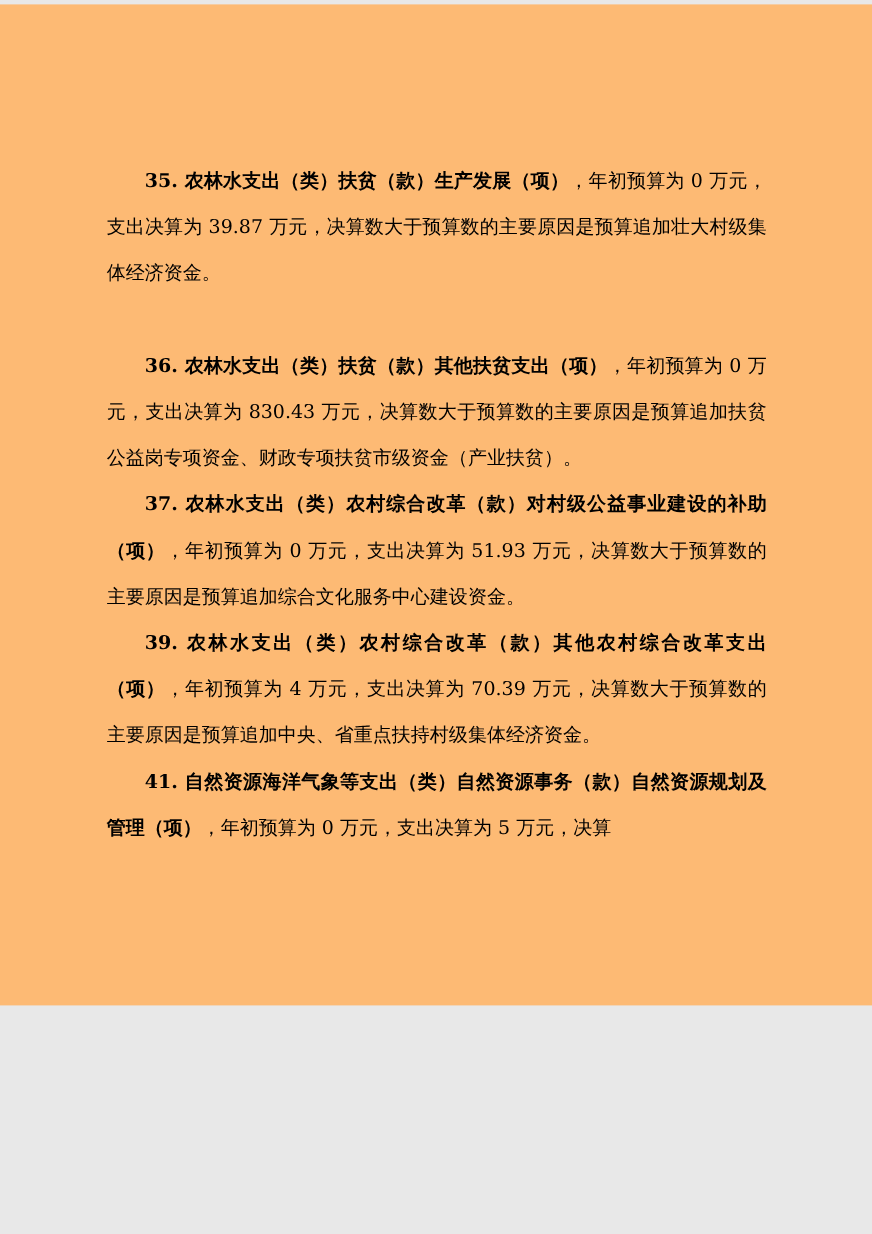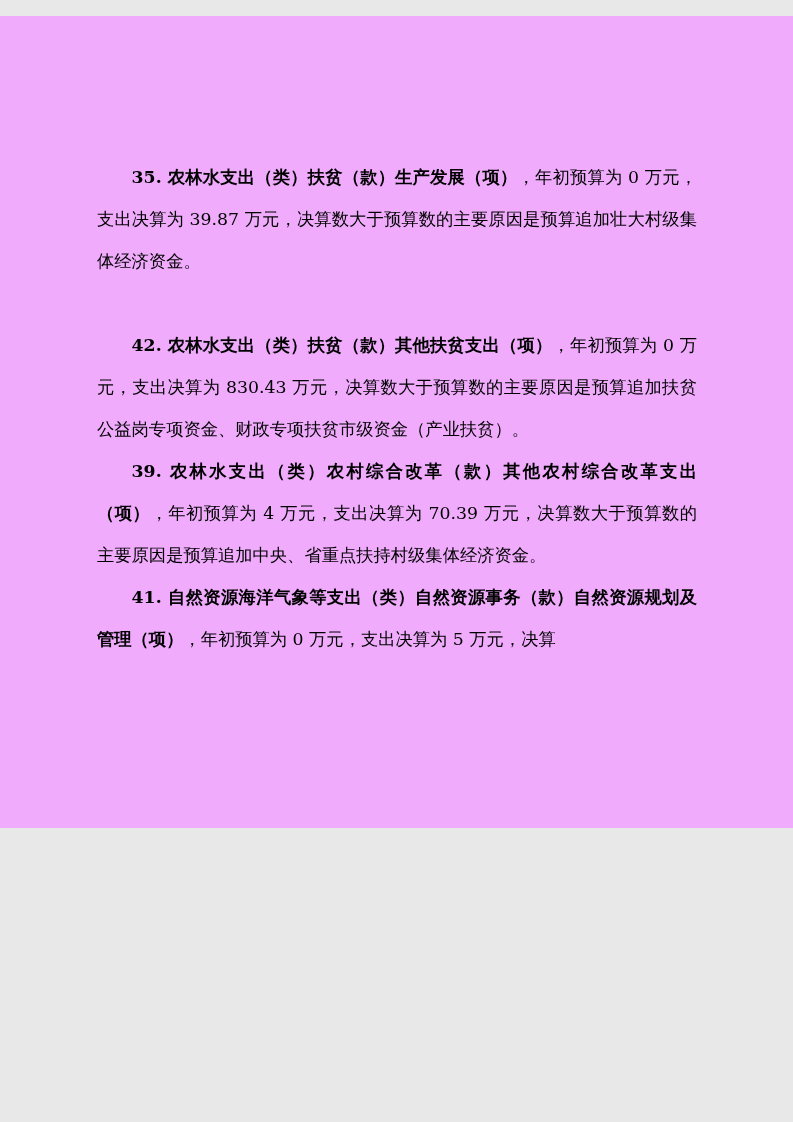--- a/index.html
+++ b/index.html
@@ -3,23 +3,23 @@
 <meta charset="utf-8">
 <style>
   html, body {
     margin: 0;
     padding: 0;
     background: #e8e8e8;
   }
   .page {
     position: relative;
     width: 793px;
-    height: 812px;
-    background: #f0abfc;
-    margin: 16px auto;
+    height: 910px;
+    background: #fdba74;
+    margin: 4px auto;
     overflow: hidden;
     font-family: "DejaVu Serif", "Liberation Serif", serif;
     color: #000000;
   }
   .content {
     position: absolute;
     left: 97px;
     top: 140px;
     width: 600px;
   }
@@ -50,22 +50,23 @@
 <body>
 
 <div class="page">
 
   <div class="content">
 
     <p class="para"><span class="indent"></span><span class="lead">35. 农林水支出（类）扶贫（款）生产发展（项）</span><span>，年初预算为 0 万元，支出决算为 39.87 万元，决算数大于预算数的主要原因是预算追加壮大村级集体经济资金。</span></p>
 
     <div class="gap-large"></div>
 
-    <p class="para"><span class="indent"></span><span class="lead">42. 农林水支出（类）扶贫（款）其他扶贫支出（项）</span><span>，年初预算为 0 万元，支出决算为 830.43 万元，决算数大于预算数的主要原因是预算追加扶贫公益岗专项资金、财政专项扶贫市级资金（产业扶贫）。</span></p>
+    <p class="para"><span class="indent"></span><span class="lead">36. 农林水支出（类）扶贫（款）其他扶贫支出（项）</span><span>，年初预算为 0 万元，支出决算为 830.43 万元，决算数大于预算数的主要原因是预算追加扶贫公益岗专项资金、财政专项扶贫市级资金（产业扶贫）。</span></p>
 
+    <p class="para"><span class="indent"></span><span class="lead">37. 农林水支出（类）农村综合改革（款）对村级公益事业建设的补助（项）</span><span>，年初预算为 0 万元，支出决算为 51.93 万元，决算数大于预算数的主要原因是预算追加综合文化服务中心建设资金。</span></p>
 
 
     <p class="para"><span class="indent"></span><span class="lead">39. 农林水支出（类）农村综合改革（款）其他农村综合改革支出（项）</span><span>，年初预算为 4 万元，支出决算为 70.39 万元，决算数大于预算数的主要原因是预算追加中央、省重点扶持村级集体经济资金。</span></p>
 
 
     <p class="para"><span class="indent"></span><span class="lead">41. 自然资源海洋气象等支出（类）自然资源事务（款）自然资源规划及管理（项）</span><span>，年初预算为 0 万元，支出决算为 5 万元，决算</span></p>
 
   </div>
 
   <div class="pagenum">–32–</div>

